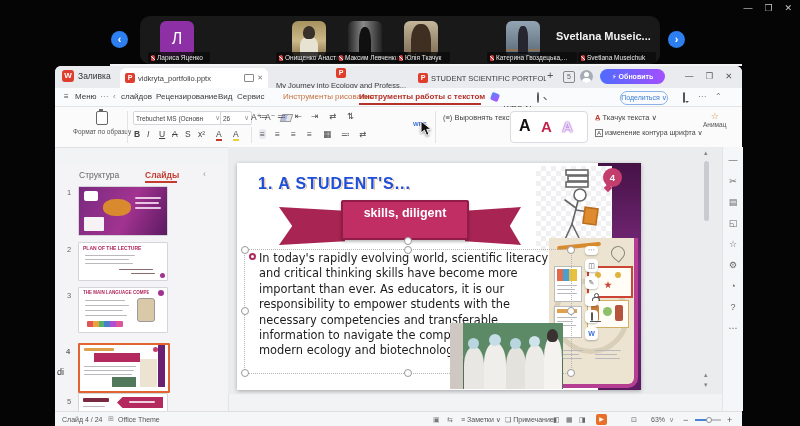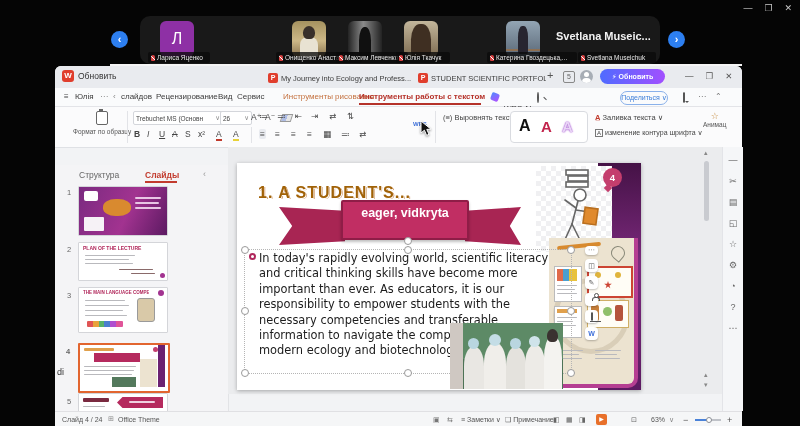--- a/index.html
+++ b/index.html
@@ -130,44 +130,50 @@
       <span>Svetlana Museichuk</span>
     </div>
 
   <div class="a" style="left:110px;top:64px;width:632px;height:2px;background:#f5f5f5;"></div>
 
   <div class="wps a" style="left:55px;top:66px;width:687px;height:360px;">
 
     <div class="tabbar a" style="left:0;top:0;width:687px;height:22px;">
       <div class="a" style="left:7px;top:4px;display:flex;align-items:center;gap:4px;">
         <span class="wicon">W</span>
-        <span style="font-size:8.5px;color:#333;">Обновить</span>
-      </div>
-      <div class="doctab a" style="left:208px;top:2px;width:146px;">
+        <span style="font-size:8.5px;color:#333;">Заливка</span>
+      </div>
+      <div class="doctab active a" style="left:65px;top:2px;width:138px;">
+        <span class="picon">P</span>
+        <span style="flex:1;overflow:hidden;">vidkryta_portfolio.pptx</span>
+        <span class="ic" style="width:8px;height:6px;border:1px solid #888;border-radius:1px;"></span>
+        <span style="color:#777;font-size:7px;">✕</span>
+      </div>
+      <div class="doctab a" style="left:208px;top:2px;width:146px;flex-direction:column;">
         <span class="picon">P</span>
         <span style="overflow:hidden;">My Journey into Ecology and Profess...</span>
       </div>
       <div class="doctab a" style="left:358px;top:2px;width:128px;">
         <span class="picon">P</span>
         <span style="overflow:hidden;">STUDENT SCIENTIFIC PORTFOLIO.pptx</span>
       </div>
       <div class="a" style="left:492px;top:3px;font-size:11px;color:#555;">+</div>
       <div class="a" style="left:508px;top:5px;width:10px;height:10px;border:1px solid #888;border-radius:2px;font-size:7px;text-align:center;line-height:10px;color:#666;">5</div>
       <div class="avatarc a" style="left:525px;top:4px;"></div>
       <div class="pill a" style="left:545px;top:3px;width:65px;height:15px;">⚡ Обновить сейчас</div>
       <div class="a" style="left:630px;top:5px;display:flex;gap:12px;color:#555;font-size:8.5px;">
         <span>—</span>
         <span>❐</span>
         <span>✕</span>
       </div>
     </div>
 
     <div class="a mrow" style="left:0;top:22px;width:687px;height:18px;background:#fafbfc;border-bottom:1px solid #e3e4e8;">
       <span class="a" style="left:9px;top:4px;color:#444;">≡</span>
-      <span class="a" style="left:20px;top:4px;">Юлія</span>
+      <span class="a" style="left:20px;top:4px;">Меню</span>
       <span class="a" style="left:45px;top:4px;color:#888;">⋯</span>
       <span class="a" style="left:58px;top:4px;color:#888;">‹</span>
       <span class="a" style="left:66px;top:4px;">слайдов</span>
       <span class="a" style="left:101px;top:4px;">Рецензирование</span>
       <span class="a" style="left:163px;top:4px;">Вид</span>
       <span class="a" style="left:182px;top:4px;">Сервис</span>
       <span class="a ctx1" style="left:228px;top:4px;">Инструменты рисования</span>
       <span class="a ctx2" style="left:304px;top:4px;">Инструменты работы с текстом</span>
       <span class="a" style="left:304px;top:15px;width:122px;height:2px;background:#b5322a;"></span>
       <span class="aiicon a" style="left:436px;top:5px;"></span>
@@ -229,21 +235,21 @@
       <div class="vline a" style="left:380px;top:4px;height:32px;"></div>
 
       <span class="rb a" style="left:388px;top:6px;font-size:7.5px;">(≡) <span>Выровнять текст</span> <span>∨</span></span>
 
       <div class="selbox a" style="left:455px;top:4px;width:76px;height:30px;">
         <span class="a" style="left:8px;top:5px;font-size:16px;font-weight:900;color:#111;">A</span>
         <span class="a" style="left:30px;top:6px;font-size:15px;font-weight:900;color:#c2244c;">A</span>
         <span class="a" style="left:51px;top:6px;font-size:15px;font-weight:900;color:#e9d5f6;text-shadow:0 0 1px #a24fd0,0 0 2px #a24fd0;">A</span>
       </div>
 
-      <span class="a" style="left:540px;top:6px;font-size:7.5px;color:#444;"><span style="color:#c0392b;font-weight:bold;">A̲</span> <span>Заливка текста</span> <span>∨</span></span>
+      <span class="a" style="left:540px;top:6px;font-size:7.5px;color:#444;"><span style="color:#c0392b;font-weight:bold;">A̲</span> <span>Ткачук текста</span> <span>∨</span></span>
       <span class="a" style="left:540px;top:22px;font-size:7px;color:#444;"><span style="border:1px solid #777;padding:0 1px;font-size:6px;">A</span> <span>изменение контура шрифта</span> <span>∨</span></span>
 
       <div class="a" style="left:648px;top:4px;text-align:center;">
         <div style="font-size:9px;color:#c58a3c;">☆</div>
         <div class="rlab">Анимац</div>
       </div>
     </div>
 
     <div class="panel a" style="left:0;top:81px;width:173px;height:264px;">
       <span class="a" style="left:24px;top:5px;font-size:8.5px;color:#666;">Структура</span>
@@ -328,26 +334,26 @@
               <path d="M36 58 L27 78"></path>
               <path d="M36 58 L46 78"></path>
               <rect x="48" y="42" width="13" height="16" fill="#e08a2e" stroke="#b96f1f" transform="rotate(8 54 50)"></rect>
             </g>
           </svg>
         </div>
 
         <div class="a" style="left:366px;top:5px;width:19px;height:19px;border-radius:50%;background:#c43e6d;color:#fff;font-size:9.5px;font-weight:bold;text-align:center;line-height:19px;">4</div>
         <div class="a" style="left:368px;top:22px;width:6px;height:6px;background:#c43e6d;transform:rotate(45deg);"></div>
 
-        <div class="a" style="left:21px;top:12px;font-size:16px;font-weight:900;color:#a16207;letter-spacing:1px;text-shadow:0.6px 0.6px 0 #fff,1.2px 1.2px 0 #c8874f;margin-top:9px;">1. A STUDENT'S...</div>
+        <div class="a" style="left:21px;top:12px;font-size:16px;font-weight:900;color:#1d4ed8;letter-spacing:1px;text-shadow:0.6px 0.6px 0 #fff,1.2px 1.2px 0 #c8874f;">1. A STUDENT'S...</div>
 
         <div class="a" style="left:42px;top:44px;width:66px;height:38px;background:#a82553;clip-path:polygon(0 0,100% 10%,100% 90%,0 100%,20% 50%);"></div>
         <div class="a" style="left:228px;top:44px;width:56px;height:38px;background:#a82553;clip-path:polygon(0 10%,100% 0,80% 50%,100% 100%,0 90%);"></div>
         <div class="a" style="left:104px;top:37px;width:128px;height:40px;background:#c12e63;border:2px solid #8f1d47;border-radius:2px;box-shadow:0 2px 3px rgba(0,0,0,.25);color:#fff;font-weight:bold;font-size:12.5px;text-align:center;line-height:1.45;padding-top:2px;box-sizing:border-box;">
-          <div>eager, vidkryta</div>
+          <div>skills, diligent</div>
         </div>
 
         <div class="a" style="left:312px;top:75px;width:89px;height:150px;background:#ece3d0;border-right:4px solid #b53e92;border-bottom:4px solid #b53e92;border-radius:0 0 10px 0;box-sizing:border-box;overflow:hidden;">
           <div class="a" style="left:4px;top:40px;width:66px;height:66px;border:5px solid rgba(150,130,100,.22);border-radius:50%;"></div>
           <div class="a" style="left:8px;top:6px;width:44px;height:4px;background:#d88a2e;border-radius:2px;transform:rotate(-6deg);"></div>
           <div class="a" style="left:62px;top:8px;width:12px;height:12px;border:1.5px solid #8a8a7a;border-radius:50% 50% 0 50%;transform:rotate(40deg);"></div>
           <div class="a" style="left:5px;top:28px;width:26px;height:34px;background:#fff;border:1px solid #bbb;">
             <div class="a" style="left:2px;top:2px;width:20px;height:12px;background:linear-gradient(90deg,#e06a4a 0 30%,#4a9fd0 0 60%,#e8c23c 0);"></div>
             <div class="tinyline" style="left:2px;top:18px;width:20px;height:1px;"></div>
             <div class="tinyline" style="left:2px;top:22px;width:18px;height:1px;"></div>

